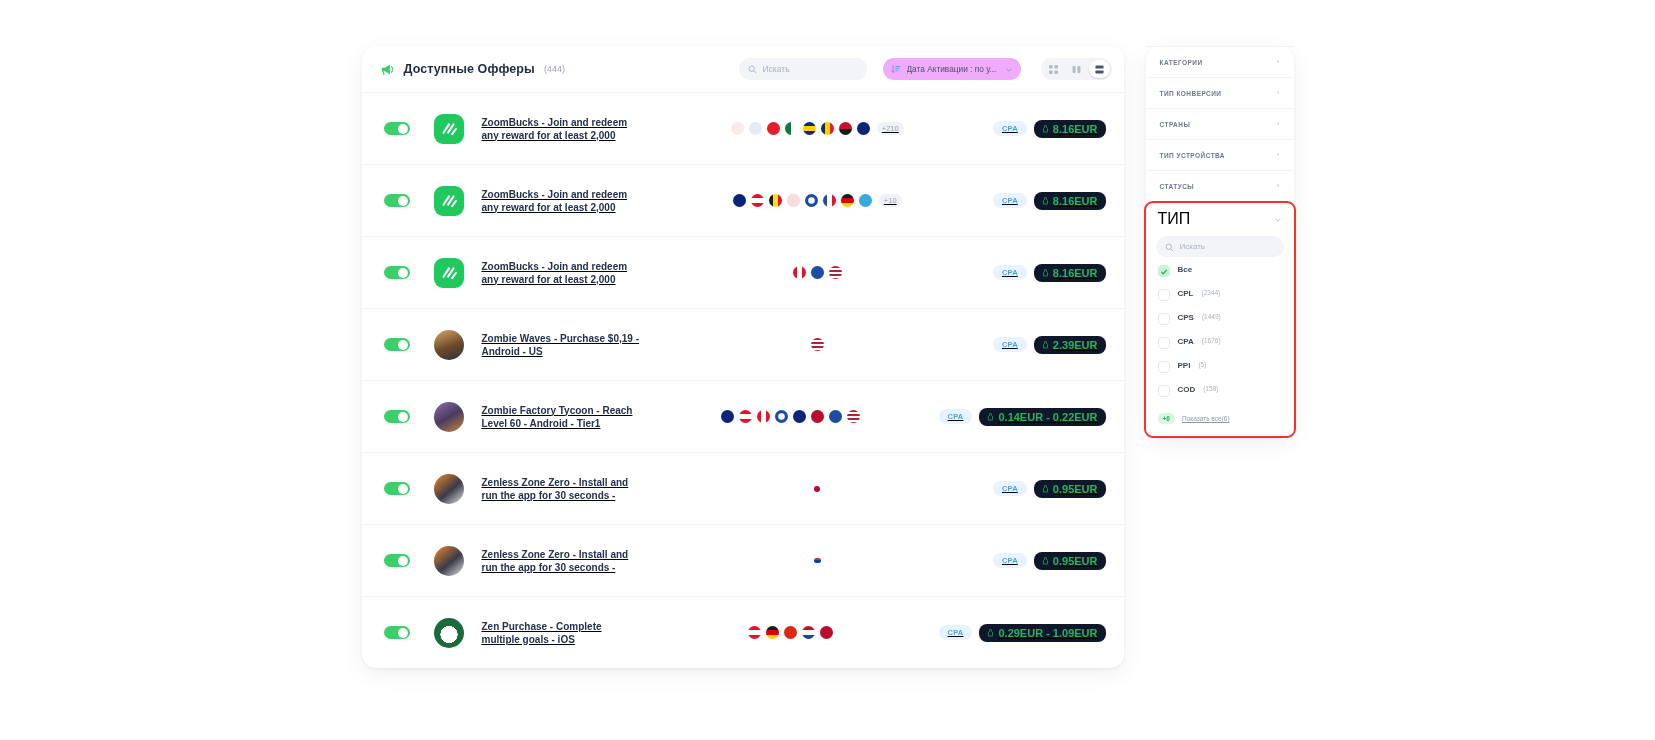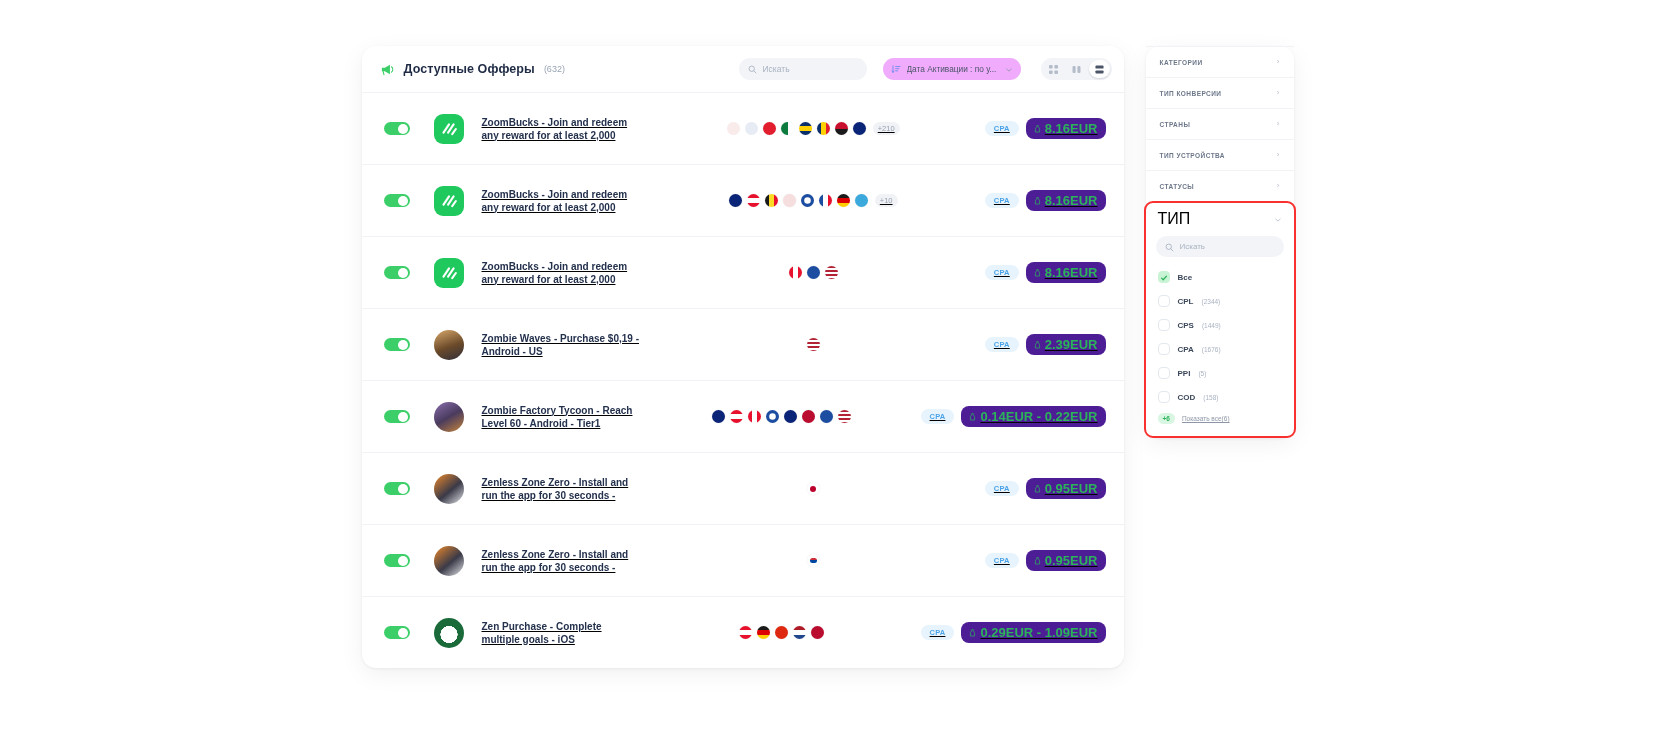--- a/index.html
+++ b/index.html
@@ -117,22 +117,22 @@
     background: #f0f2f6; color: #98a1b2; font-size: 7.5px;
     display: flex; align-items: center; margin-left: 2px;
   }
   .badges { display: flex; align-items: center; gap: 7px; flex: 0 0 auto; }
   .badge-cpa {
     background: #e8f4fd; color: #4aa3e8;
     font-size: 7.5px; font-weight: bold;
     padding: 3px 9px; border-radius: 8px; letter-spacing: .2px;
   }
   .badge-price {
-    background: #4c1d95; color: #2bb35a;
-    font-size: 13px; font-weight: bold;
+    background: #0f172a; color: #2bb35a;
+    font-size: 11px; font-weight: bold;
     padding: 3px 8px; border-radius: 8px;
     display: flex; align-items: flex-end; gap: 4px; white-space: nowrap;
   }
 
   
   .filters-card {
     width: 148px;
     background: #ffffff;
     border-radius: 14px;
     box-shadow: 0 1px 3px rgba(16,24,40,.06), 0 6px 24px rgba(16,24,40,.06);
@@ -168,21 +168,21 @@
     height: 31px; display: flex; align-items: center;
     justify-content: space-between; padding: 0 12px;
   }
   .type-search {
     margin: 2px 10px 8px 10px;
     height: 21px; border-radius: 11px; background: #f2f4f8;
     display: flex; align-items: center; gap: 6px; padding: 0 9px;
   }
   .type-search .ph { font-size: 8px; color: #aab3c2; }
   .opt {
-    height: 24px; display: flex; align-items: center; gap: 8px;
+    height: 24px; display: flex; align-items: flex-start; gap: 8px;
     padding: 0 12px;
   }
   .cbox {
     width: 12px; height: 12px; border-radius: 4px;
     border: 1px solid #e3e7ee; background: #fff; flex: 0 0 auto;
     display: flex; align-items: center; justify-content: center;
   }
   .cbox.checked { background: #c9f3d5; border-color: #c9f3d5; }
   .opt .name { font-size: 8px; font-weight: bold; color: #3c4759; }
   .opt .cnt { font-size: 6.5px; color: #aab3c2; }
@@ -209,21 +209,21 @@
     <div class="offers-head">
       <div class="head-title-wrap">
         <span>
           <svg class="megaphone-icon" viewBox="0 0 16 16" fill="none">
             <path d="M2 6.2h3.1L10.6 3v10L5.1 9.8H2z" fill="#3ccf69"></path>
             <path d="M12.2 5.1c.9.6 1.5 1.6 1.5 2.9s-.6 2.3-1.5 2.9" stroke="#3ccf69" stroke-width="1.1" fill="none" stroke-linecap="round"></path>
             <path d="M3.3 9.9l.9 3.6" stroke="#3ccf69" stroke-width="1.2" stroke-linecap="round"></path>
           </svg>
         </span>
         <span class="head-title">Доступные Офферы</span>
-        <span class="head-count">(632)</span>
+        <span class="head-count">(444)</span>
       </div>
 
       <div class="head-spacer"></div>
 
       <div class="search-box">
         <span>
           <svg width="9" height="9" viewBox="0 0 12 12" fill="none">
             <circle cx="5" cy="5" r="3.6" stroke="#aab3c2" stroke-width="1.2"></circle>
             <path d="M7.8 7.8L10.6 10.6" stroke="#aab3c2" stroke-width="1.2" stroke-linecap="round"></path>
           </svg>

